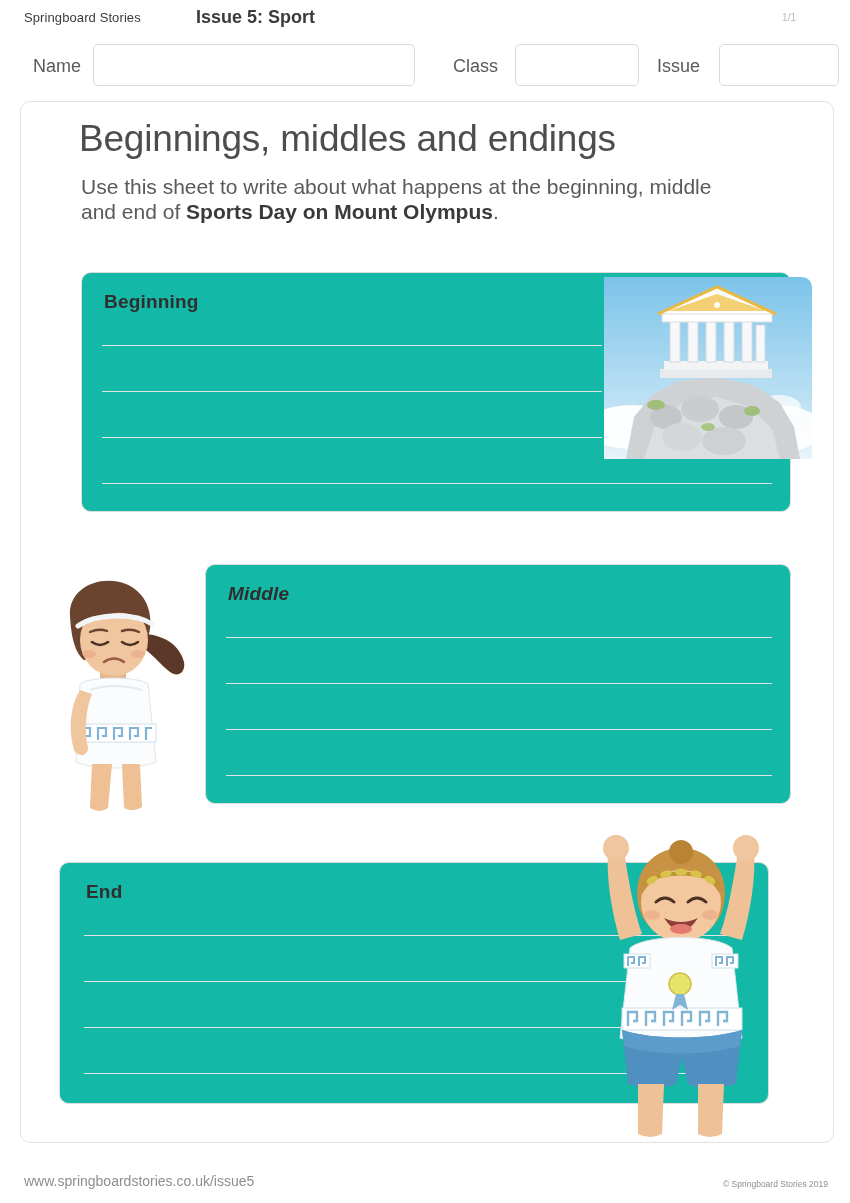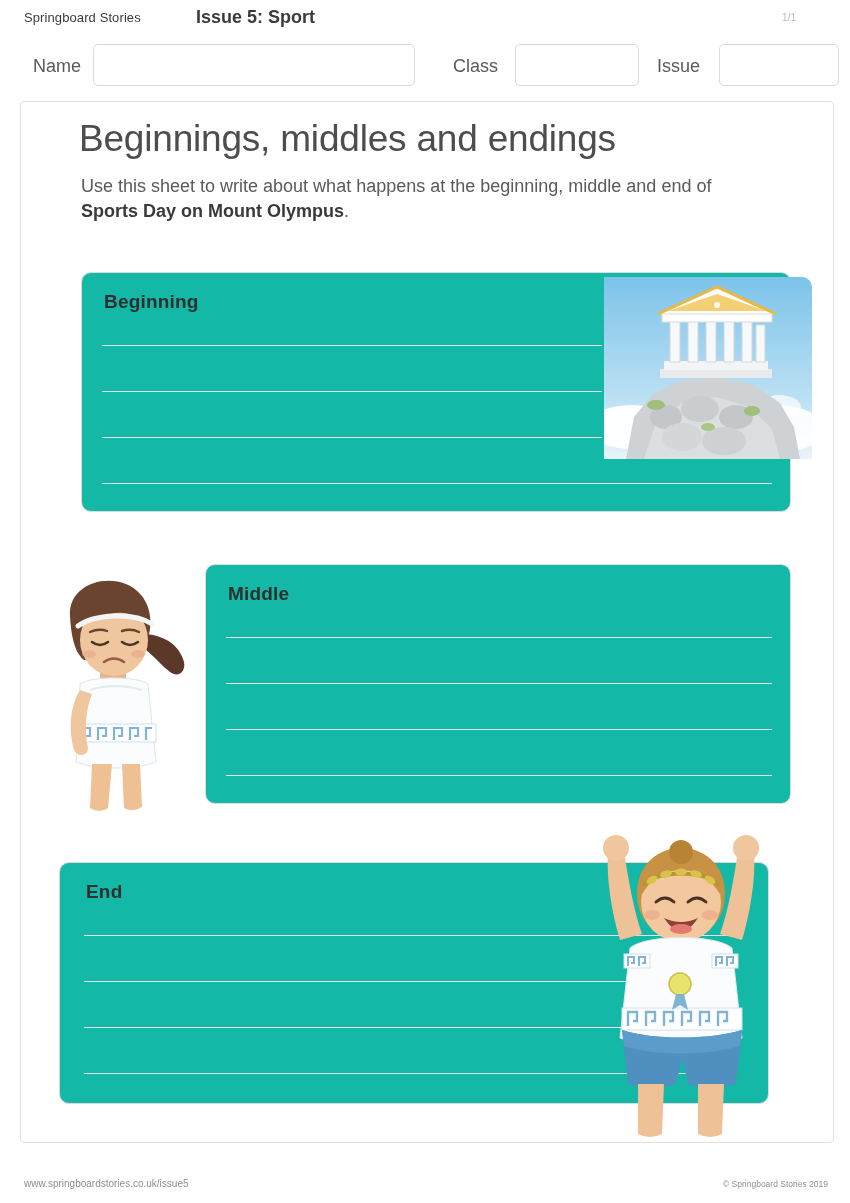--- a/index.html
+++ b/index.html
@@ -77,40 +77,40 @@
 
   
   .sheet {
     position: absolute;
     left: 20px;
     top: 101px;
     width: 814px;
     height: 1042px;
     background: #ffffff;
     border: 1px solid #e2e2e2;
-    border-radius: 4px;
+    border-radius: 10px;
     box-sizing: border-box;
   }
 
   .title {
     position: absolute;
     left: 58px;
     top: 16px;
     font-size: 37px;
     color: #4d4d4d;
     font-weight: 400;
     letter-spacing: -0.2px;
     white-space: nowrap;
   }
   .intro {
     position: absolute;
     left: 60px;
     top: 72px;
     width: 640px;
-    font-size: 18px;
+    font-size: 21px;
     line-height: 25px;
     color: #5a5a5a;
   }
   .intro b { color: #3a3a3a; font-weight: 700; }
 
   
   .box {
     position: absolute;
     background: #14b8a6;
     border: 1px solid #dcdcdc;
@@ -125,29 +125,29 @@
     color: #2f2f2f;
     letter-spacing: .2px;
   }
   .rule {
     position: absolute;
     height: 1px;
     background: #e3e3e3;
   }
 
   #box-beginning { left: 60px;  top: 170px; width: 710px; height: 240px; }
-  #box-middle    { left: 184px; top: 462px; width: 586px; height: 240px; }
+  #box-middle    { left: 184px; top: 462px; width: 586px; height: 240px; font-style: italic; }
   #box-end       { left: 38px;  top: 760px; width: 710px; height: 242px; }
 
   
   .footer-left {
     position: absolute;
     left: 24px;
     bottom: 14px;
-    font-size: 10px;
+    font-size: 14px;
     color: #8e8e8e;
   }
   .footer-right {
     position: absolute;
     right: 22px;
     bottom: 14px;
     font-size: 8.5px;
     color: #8e8e8e;
   }
 

